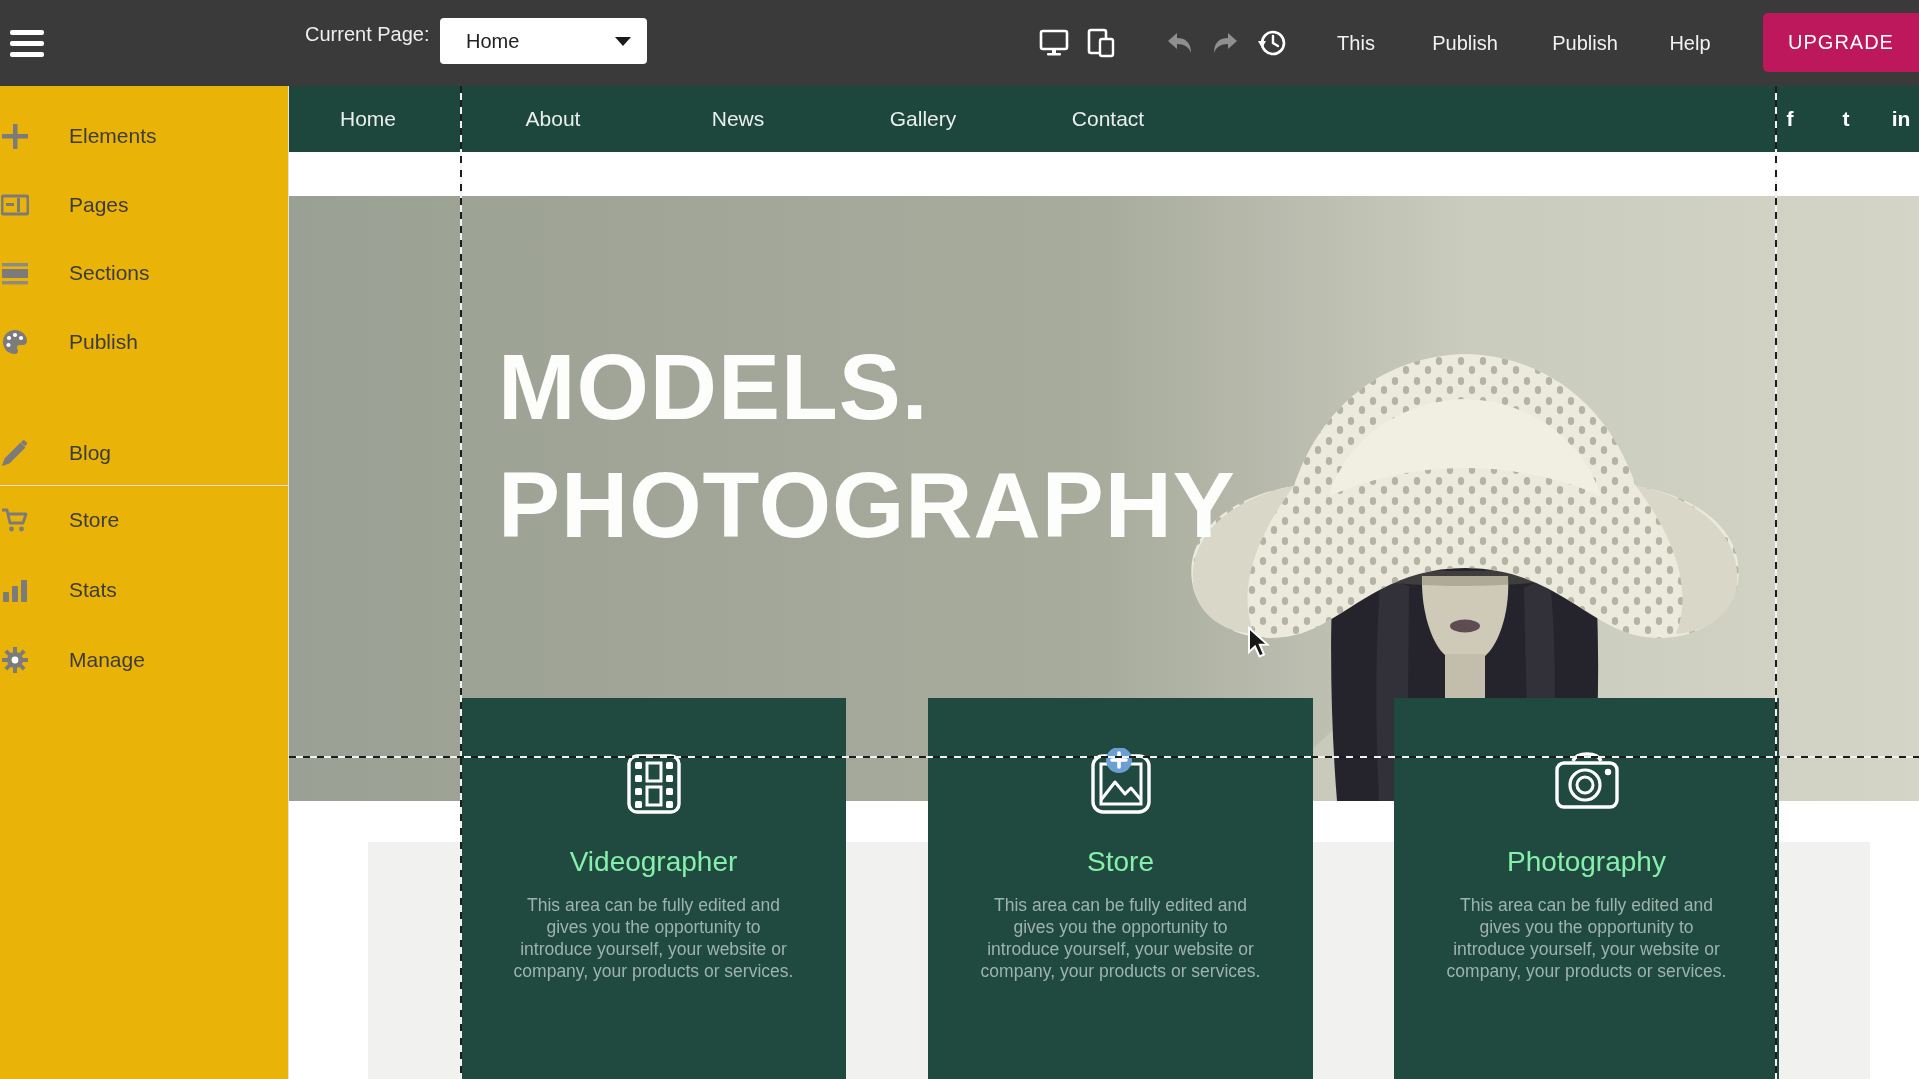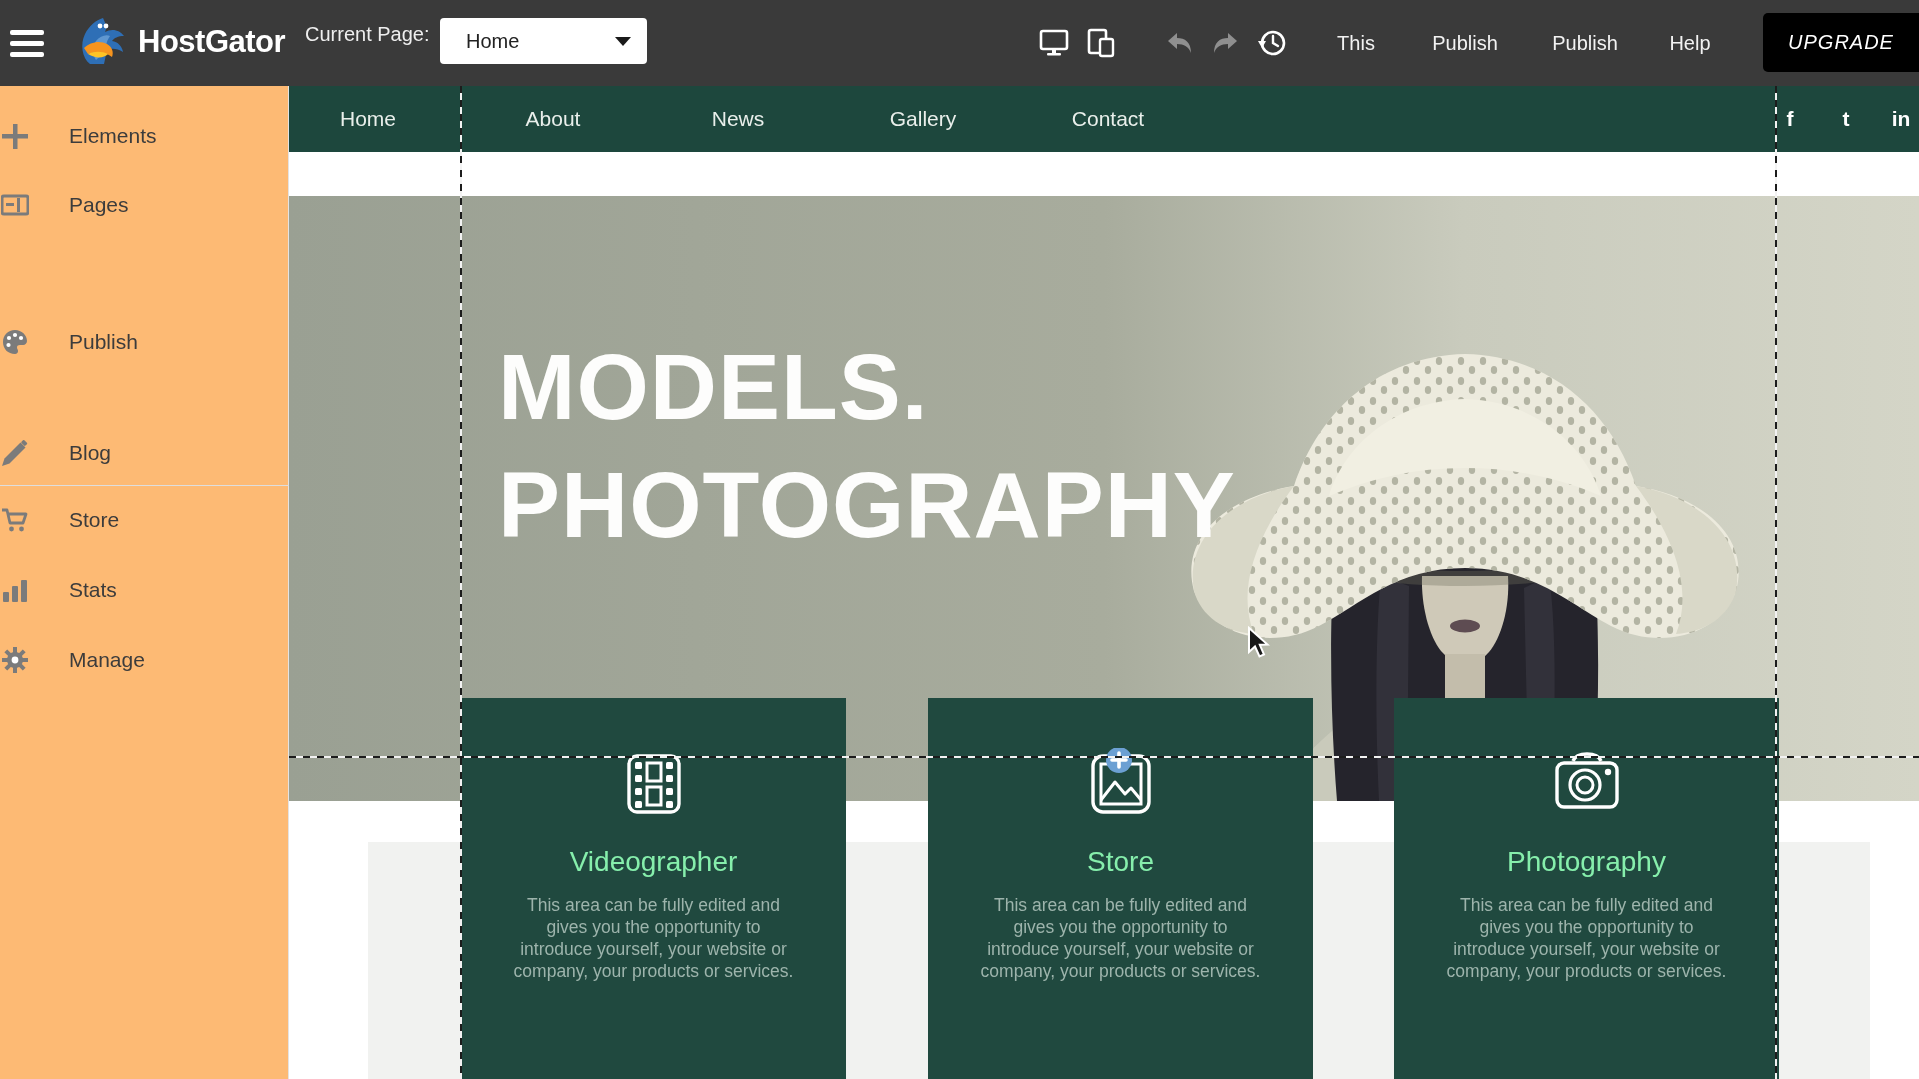--- a/index.html
+++ b/index.html
@@ -16,26 +16,26 @@
   .cp-label { position:absolute; left:305px; top:0; height:68px; display:flex; align-items:center;
               color:#eee; font-size:20px; }
   .page-select { position:absolute; left:440px; top:18px; width:207px; height:46px; background:#fff;
                  border-radius:4px; display:flex; align-items:center; cursor:pointer; }
   .page-select .val { margin-left:26px; font-size:20px; color:#222; }
   .caret { position:absolute; right:16px; top:19px; width:0; height:0;
            border-left:8px solid transparent; border-right:8px solid transparent; border-top:9px solid #1a1a1a; }
   .tb-icon { position:absolute; top:27px; width:32px; height:32px; cursor:pointer; }
   .tb-btn { position:absolute; top:0; height:86px; display:flex; align-items:center;
             color:#f2f2f2; font-size:20px; cursor:pointer; transform:translateX(-50%); }
-  .upgrade { position:absolute; right:0; top:13px; width:156px; height:59px; background:#000000;
+  .upgrade { position:absolute; right:0; top:13px; width:156px; height:59px; background:#be185d;
              border-radius:5px 0 0 5px; color:#fff; font-size:20px; letter-spacing:1px;
-             display:flex; align-items:center; justify-content:center; cursor:pointer;font-style:italic; }
+             display:flex; align-items:center; justify-content:center; cursor:pointer; }
 
   
-  .sidebar { position:absolute; left:0; top:86px; width:289px; height:993px; background:#fdba74;
+  .sidebar { position:absolute; left:0; top:86px; width:289px; height:993px; background:#eab308;
              border-right:1px solid #e3e3e3; z-index:45; }
   .side-item { position:absolute; left:0; width:289px; height:44px; cursor:pointer;
                display:flex; align-items:center; }
   .side-item .lbl { position:absolute; left:69px; font-size:21px; color:#3c3c3c; }
   .side-item svg { position:absolute; left:1px; }
   .side-divider { position:absolute; left:0; top:399px; width:289px; height:1px; background:#dedede; }
 
   
   .canvas { position:absolute; left:289px; top:86px; width:1630px; height:993px; background:#fff; }
   .site-nav { position:absolute; left:0; top:0; width:1630px; height:66px; background:#1d473d; z-index:20; }
@@ -67,31 +67,20 @@
 </head>
 <body>
 
 <div class="topbar">
   <div class="hamburger">
     <span></span>
       <span></span>
       <span></span>
   </div>
 
-  <div class="brand">
-    <svg width="54" height="56" viewBox="0 0 54 56">
-      <path d="M14 50 C6 44 4 30 9 20 C13 12 20 6 27 4 C30 10 31 14 29 18 C36 14 44 16 48 22 C42 22 38 24 36 27 C42 28 46 32 47 38 C41 34 35 34 31 36 L28 50 Z" fill="#2e6fb6"></path>
-      <path d="M20 46 C16 40 16 32 20 27 C24 22 30 20 34 22 C30 28 29 33 31 38 C27 40 23 43 20 46 Z" fill="#5f97d0"></path>
-      <path d="M8 34 C14 28 24 26 31 30 C36 33 38 38 36 43 C30 38 20 37 12 40 Z" fill="#f7941e"></path>
-      <path d="M12 40 C18 37 26 37 32 40 C28 44 20 45 12 40 Z" fill="#ffc425"></path>
-      <circle cx="24" cy="12" r="2.4" fill="#fff"></circle>
-        <circle cx="30" cy="12" r="2.4" fill="#fff"></circle>
-    </svg>
-    <span class="brand-name">HostGator</span>
-  </div>
 
   <span class="cp-label">Current Page:</span>
 
   <div class="page-select">
     <span class="val">Home</span>
     <span class="caret"></span>
   </div>
 
   <svg class="tb-icon" style="left:1038px" viewBox="0 0 32 32">
     <rect x="3" y="4" width="26" height="18" rx="2" fill="none" stroke="#fff" stroke-width="2.6"></rect>
@@ -129,20 +118,28 @@
     </svg>
     <span class="lbl">Elements</span>
   </div>
   <div class="side-item" style="top:97px">
     <svg width="28" height="28" viewBox="0 0 28 28">
       <rect x="1" y="5" width="26" height="18" rx="2" fill="none" stroke="#7b7b7b" stroke-width="3"></rect>
       <rect x="16" y="7" width="3" height="14" fill="#7b7b7b"></rect>
         <rect x="5" y="12" width="8" height="3" fill="#7b7b7b"></rect>
     </svg>
     <span class="lbl">Pages</span>
+  </div>
+  <div class="side-item" style="top:165px">
+    <svg width="28" height="28" viewBox="0 0 28 28">
+      <rect x="1" y="4" width="26" height="3.4" fill="#8a8a8a"></rect>
+      <rect x="1" y="10" width="26" height="9" fill="#7b7b7b"></rect>
+      <rect x="1" y="22" width="26" height="3.4" fill="#8a8a8a"></rect>
+    </svg>
+    <span class="lbl">Sections</span>
   </div>
   <div class="side-item" style="top:234px">
     <svg width="28" height="28" viewBox="0 0 28 28">
       <path d="M14 2 C7 2 2 7 2 14 C2 21 7 26 14 26 C16 26 17 24.6 17 23 C17 21.4 16 20.8 16 19.4 C16 17.8 17.2 17 19 17 L22 17 C24.4 17 26 15.2 26 13 C26 7 20.6 2 14 2 Z" fill="#7b7b7b"></path>
       <circle cx="8" cy="10" r="2.1" fill="#fff"></circle>
         <circle cx="14" cy="7" r="2.1" fill="#fff"></circle>
       <circle cx="20" cy="10" r="2.1" fill="#fff"></circle>
         <circle cx="7.5" cy="17" r="2.1" fill="#fff"></circle>
     </svg>
     <span class="lbl">Publish</span>

